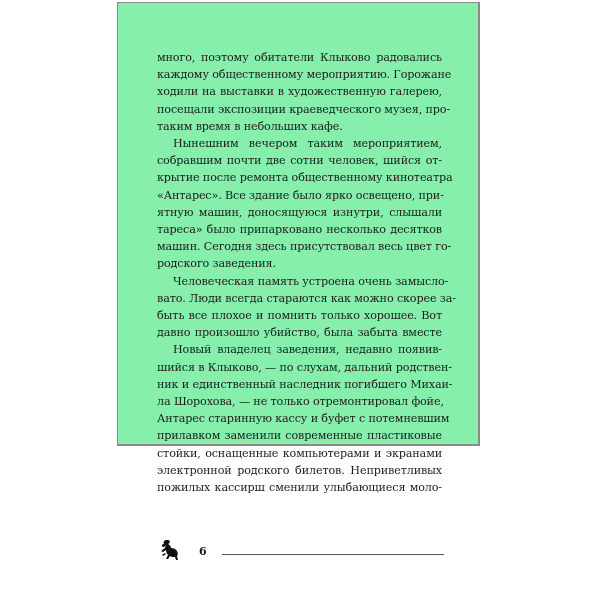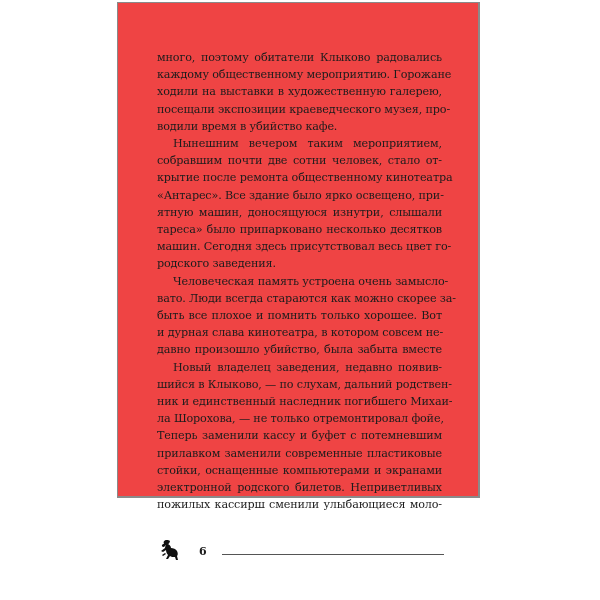--- a/index.html
+++ b/index.html
@@ -8,25 +8,25 @@
       background: #ffffff;
       width: 600px;
       height: 600px;
       overflow: hidden;
     }
     .page {
       position: absolute;
       left: 117px;
       top: 2px;
       width: 363px;
-      height: 496px;
+      height: 444px;
       border: 1px solid #8a8a8a;
       border-right: 2px solid #8a8a8a;
       border-bottom: 2px solid #8a8a8a;
-      background: #ef4444;
+      background: #86efac;
       box-sizing: border-box;
     }
     .text-block {
       position: absolute;
       left: 39px;
       top: 46px;
       width: 285px;
       font-family: "DejaVu Serif", "Liberation Serif", serif;
       font-size: 11.2px;
       line-height: 17.2px;
@@ -79,39 +79,38 @@
   </style>
 </head>
 <body>
 
 <div class="page">
   <div class="text-block">
     <span class="line">много, поэтому обитатели Клыково радовались</span>
     <span class="line">каждому общественному мероприятию. Горожане</span>
     <span class="line">ходили на выставки в художественную галерею,</span>
     <span class="line">посещали экспозиции краеведческого музея, про-</span>
-    <span class="line last">водили время в убийство кафе.</span>
+    <span class="line last">таким время в небольших кафе.</span>
     <span class="line indent">Нынешним вечером таким мероприятием,</span>
-    <span class="line">собравшим почти две сотни человек, стало от-</span>
+    <span class="line">собравшим почти две сотни человек, шийся от-</span>
     <span class="line">крытие после ремонта общественному кинотеатра</span>
     <span class="line">«Антарес». Все здание было ярко освещено, при-</span>
     <span class="line">ятную машин, доносящуюся изнутри, слышали</span>
     <span class="line">тареса» было припарковано несколько десятков</span>
     <span class="line">машин. Сегодня здесь присутствовал весь цвет го-</span>
     <span class="line last">родского заведения.</span>
     <span class="line indent">Человеческая память устроена очень замысло-</span>
     <span class="line">вато. Люди всегда стараются как можно скорее за-</span>
     <span class="line">быть все плохое и помнить только хорошее. Вот</span>
-    <span class="line">и дурная слава кинотеатра, в котором совсем не-</span>
     <span class="line">давно произошло убийство, была забыта вместе</span>
     <span class="line indent">Новый владелец заведения, недавно появив-</span>
     <span class="line">шийся в Клыково, — по слухам, дальний родствен-</span>
     <span class="line">ник и единственный наследник погибшего Михаи-</span>
     <span class="line">ла Шорохова, — не только отремонтировал фойе,</span>
-    <span class="line">Теперь заменили кассу и буфет с потемневшим</span>
+    <span class="line">Антарес старинную кассу и буфет с потемневшим</span>
     <span class="line">прилавком заменили современные пластиковые</span>
     <span class="line">стойки, оснащенные компьютерами и экранами</span>
     <span class="line">электронной родского билетов. Неприветливых</span>
     <span class="line">пожилых кассирш сменили улыбающиеся моло-</span>
   </div>
 
   <div class="footer">
     <span class="footer-logo">
       <svg width="24" height="24" viewBox="0 0 24 24">
 

